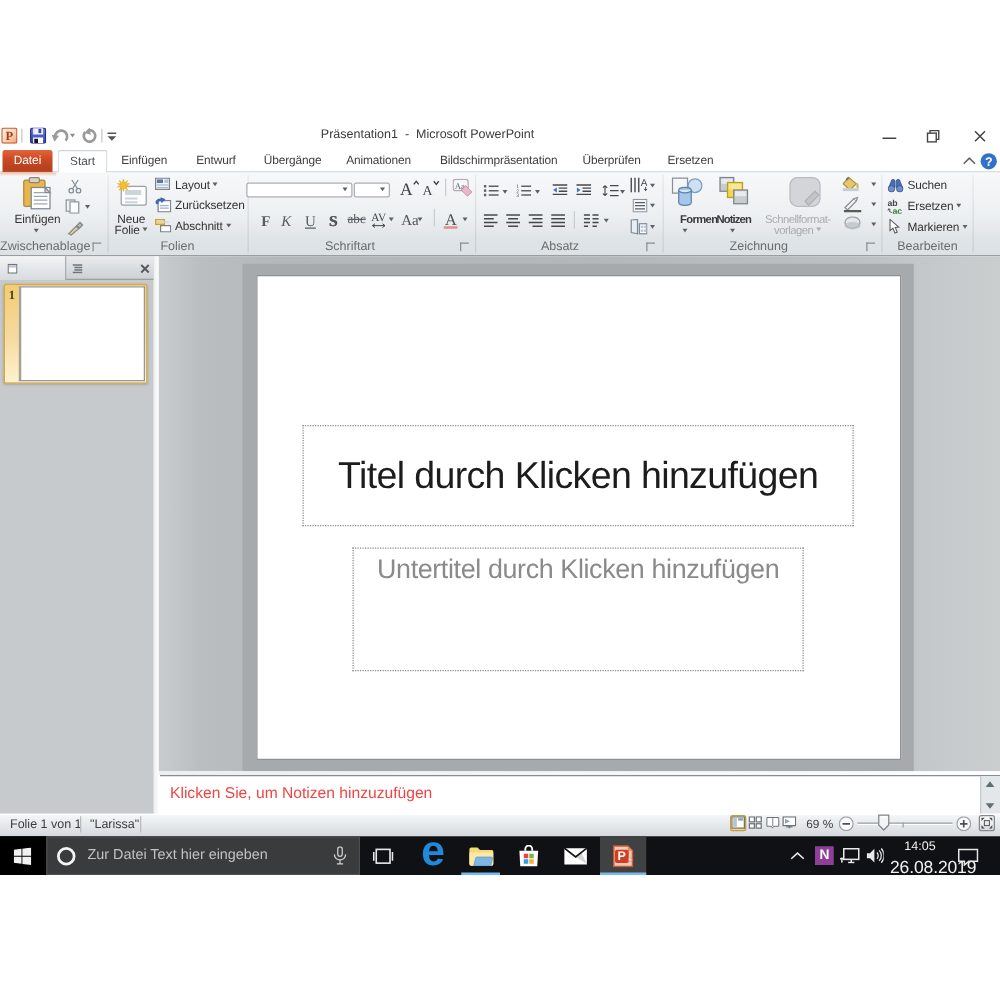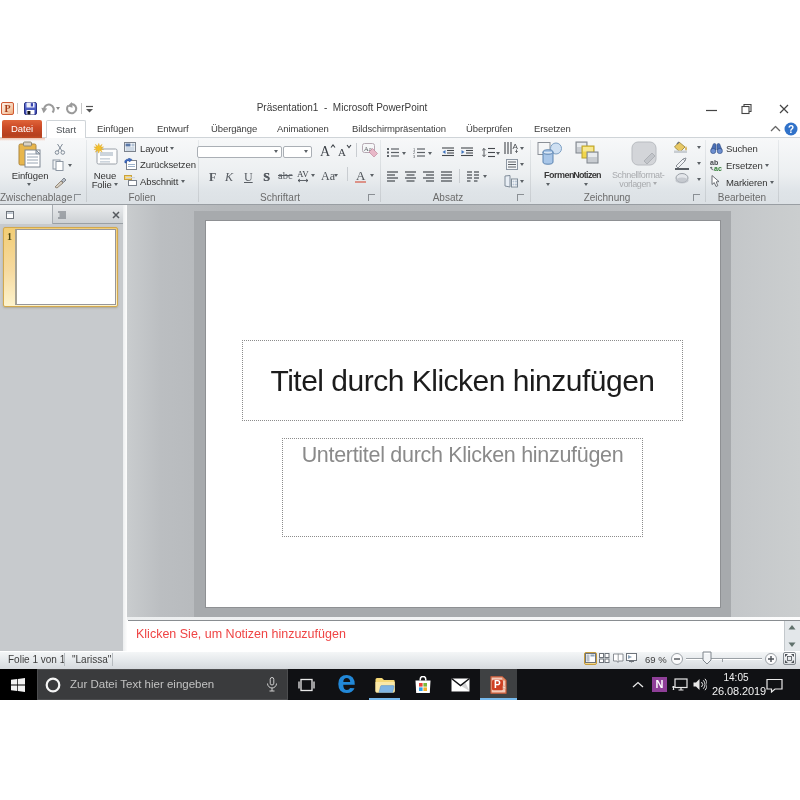--- a/index.html
+++ b/index.html
@@ -598,18 +598,18 @@
 <svg class="a" width="16" height="13" viewBox="0 0 16 13" style="left:672px;top:582px">
 <rect x="3" y="1" width="12" height="8.5" fill="none" stroke="#e8e8e8" stroke-width="1.2"></rect>
 <path d="M6.5 12 H11.5 M9 9.5 V12" stroke="#e8e8e8" stroke-width="1.2"></path>
 <path d="M1.5 8 V11.5 M0 9 H3 M0.8 11.5 H2.2" stroke="#e8e8e8" stroke-width="1.1"></path>
 </svg>
 <svg class="a" width="14" height="13" viewBox="0 0 14 13" style="left:693px;top:582px">
 <path d="M0.5 4.5 H3 L6.5 1 V12 L3 8.5 H0.5 Z" fill="#e8e8e8"></path>
 <path d="M8.5 4 a3.5 3.5 0 0 1 0 5 M10.3 2.3 a6 6 0 0 1 0 8.4 M12 0.8 a8.5 8.5 0 0 1 0 11.4" fill="none" stroke="#e8e8e8" stroke-width="1"></path>
 </svg>
 <div class="a t" style="left:716px;top:576px;width:40px;text-align:center;font-size:10px;color:#f2f2f2">14:05</div>
-<div class="a t" style="left:712px;top:589px;width:48px;text-align:center;font-size:11px;letter-spacing:-0.1px;color:#f2f2f2">26.08.2019</div>
+<div class="a t" style="left:712px;top:589px;width:48px;text-align:center;font-size:14px;letter-spacing:-0.1px;color:#f2f2f2">26.08.2019</div>
 <svg class="a" width="17" height="15" viewBox="0 0 17 15" style="left:766px;top:582px">
 <path d="M1 1.5 H16 V11 H9 L5.5 14 V11 H1 Z" fill="none" stroke="#e8e8e8" stroke-width="1.2"></path>
 </svg>
 </div>
 </div>
 
 </body></html>

